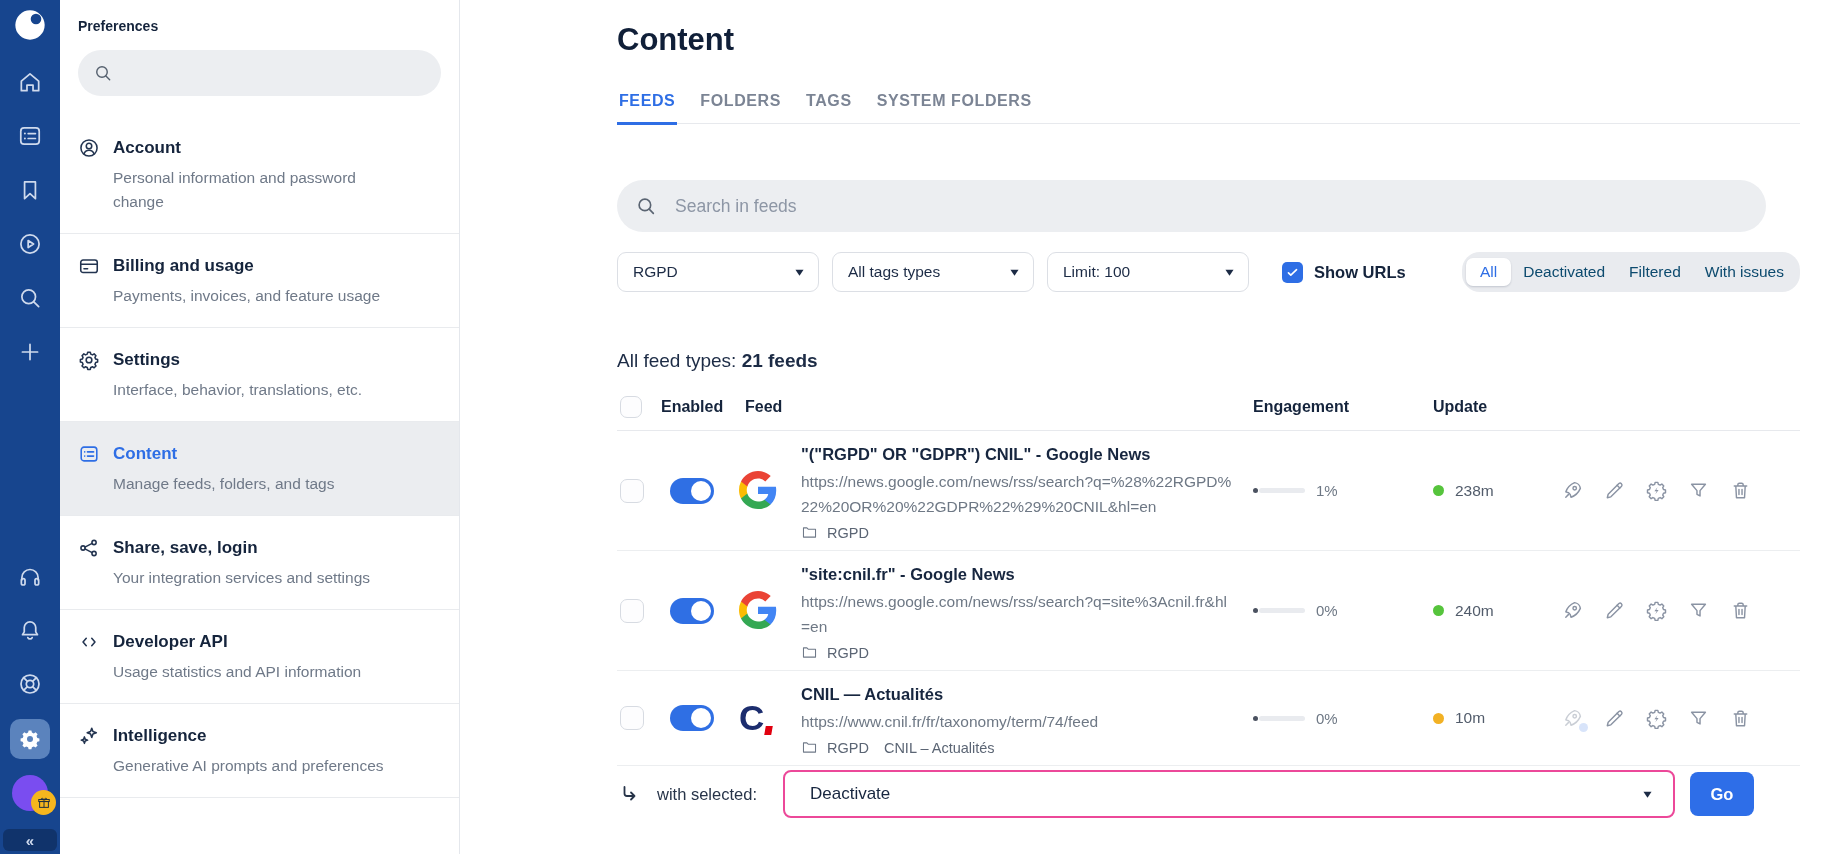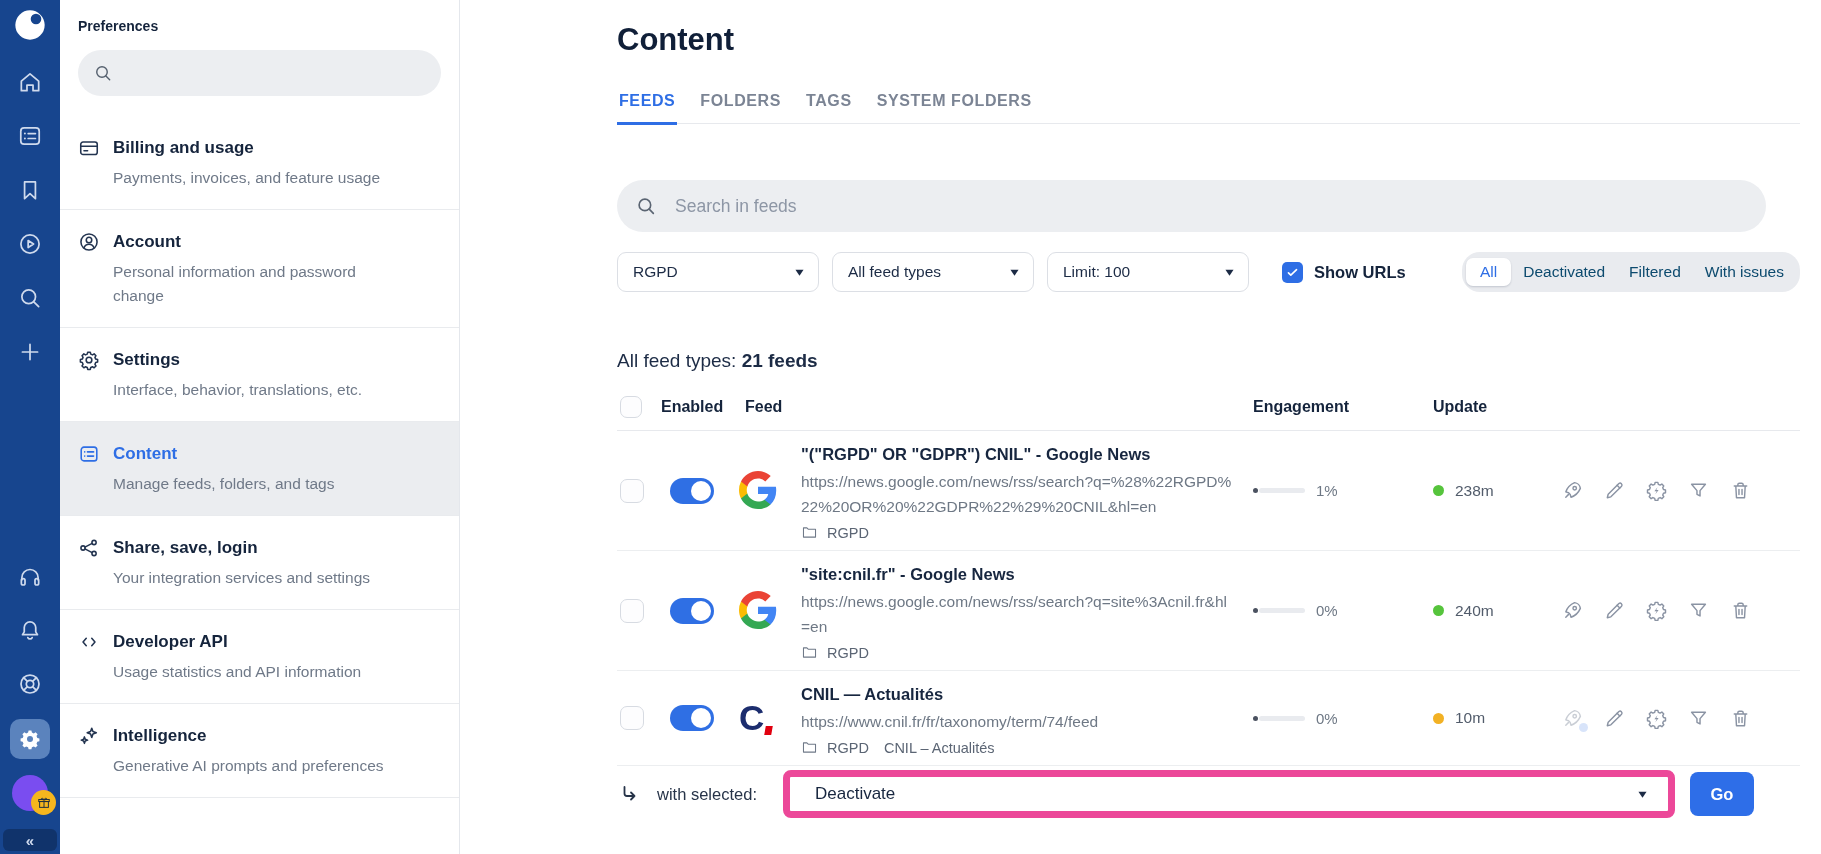--- a/index.html
+++ b/index.html
@@ -127,21 +127,21 @@
     stroke-width:1.5; stroke-linecap:round; stroke-linejoin:round; }
   .act.faded { opacity:.45; }
   .act .blue-dot { position:absolute; right:-4px; bottom:-2px; width:9px; height:9px;
     border-radius:50%; background:#a9c4f5; opacity:1; }
 
   .bulk { margin-top:4px; display:flex; align-items:center; height:48px; padding-right:46px; }
   .bulk-arrow { width:24px; height:24px; margin-right:16px; color:#273449; }
   .bulk-arrow svg { width:100%; height:100%; stroke:currentColor; fill:none;
     stroke-width:1.8; stroke-linecap:round; stroke-linejoin:round; }
   .bulk-label { font-size:16.5px; color:#273449; margin-right:26px; white-space:nowrap; }
-  .bulk-select { flex:1; height:48px; border:7px solid #ec4899; border-radius:8px;
+  .bulk-select { flex:1; height:48px; border:2px solid #ec4899; border-radius:8px;
     display:flex; align-items:center; justify-content:space-between;
     padding:0 20px 0 25px; font-size:17px; color:#17263f; margin-right:15px;
     background:#fff; cursor:pointer; }
   .go-btn { width:64px; height:44px; background:#2e6ee8; border:none; border-radius:8px;
     color:#fff; font-size:16.5px; font-weight:bold; cursor:pointer; font-family:inherit; }
 </style>
 </head>
 <body>
 
 <div class="rail">
@@ -236,37 +236,37 @@
         <circle cx="10.8" cy="10.8" r="6.3"></circle>
         <path d="M15.5 15.5 20 20"></path>
       </svg>
     <input type="text" placeholder="" style="">
   </div>
 
   <div class="sb-list">
     <div class="sb-item">
       <div class="sb-item-row">
         <svg viewBox="0 0 24 24">
-            <rect x="3" y="5.5" width="18" height="13.5" rx="2.5"></rect>
-            <path d="M3 10h18M6.5 15h4"></path>
-          </svg>
-        <span class="sb-item-title">Billing and usage</span>
-      </div>
-      <div class="sb-desc">Payments, invoices, and feature usage</div>
-    </div>
-    <div class="sb-item">
-      <div class="sb-item-row">
-        <svg viewBox="0 0 24 24">
             <circle cx="12" cy="12" r="8.8"></circle>
             <circle cx="12" cy="9.8" r="3"></circle>
             <path d="M6.5 18.4c1-2.6 3-4 5.5-4s4.5 1.4 5.5 4"></path>
           </svg>
         <span class="sb-item-title">Account</span>
       </div>
       <div class="sb-desc narrow">Personal information and password change</div>
+    </div>
+    <div class="sb-item">
+      <div class="sb-item-row">
+        <svg viewBox="0 0 24 24">
+            <rect x="3" y="5.5" width="18" height="13.5" rx="2.5"></rect>
+            <path d="M3 10h18M6.5 15h4"></path>
+          </svg>
+        <span class="sb-item-title">Billing and usage</span>
+      </div>
+      <div class="sb-desc">Payments, invoices, and feature usage</div>
     </div>
     <div class="sb-item">
       <div class="sb-item-row">
         <svg viewBox="0 0 24 24">
             <path d="M10.6 3.5h2.8l.5 2.1 1.9.8 1.8-1.1 2 2-1.1 1.8.8 1.9 2.1.5v2.8l-2.1.5-.8 1.9 1.1 1.8-2 2-1.8-1.1-1.9.8-.5 2.1h-2.8l-.5-2.1-1.9-.8-1.8 1.1-2-2 1.1-1.8-.8-1.9-2.1-.5v-2.8l2.1-.5.8-1.9-1.1-1.8 2-2 1.8 1.1 1.9-.8z"></path>
             <circle cx="12" cy="12" r="3.1"></circle>
           </svg>
         <span class="sb-item-title">Settings</span>
       </div>
       <div class="sb-desc">Interface, behavior, translations, etc.</div>
@@ -336,21 +336,21 @@
   </div>
 
   <div class="filter-row">
     <div class="select">
       <span>RGPD</span>
       <svg class="caret" viewBox="0 0 24 20">
           <polygon points="3,4 21,4 12,17"></polygon>
         </svg>
     </div>
     <div class="select">
-      <span>All feed types</span>
+      <span>All tags types</span>
       <svg class="caret" viewBox="0 0 24 20">
           <polygon points="3,4 21,4 12,17"></polygon>
         </svg>
     </div>
     <div class="select">
       <span>Limit: 100</span>
       <svg class="caret" viewBox="0 0 24 20">
           <polygon points="3,4 21,4 12,17"></polygon>
         </svg>
     </div>

